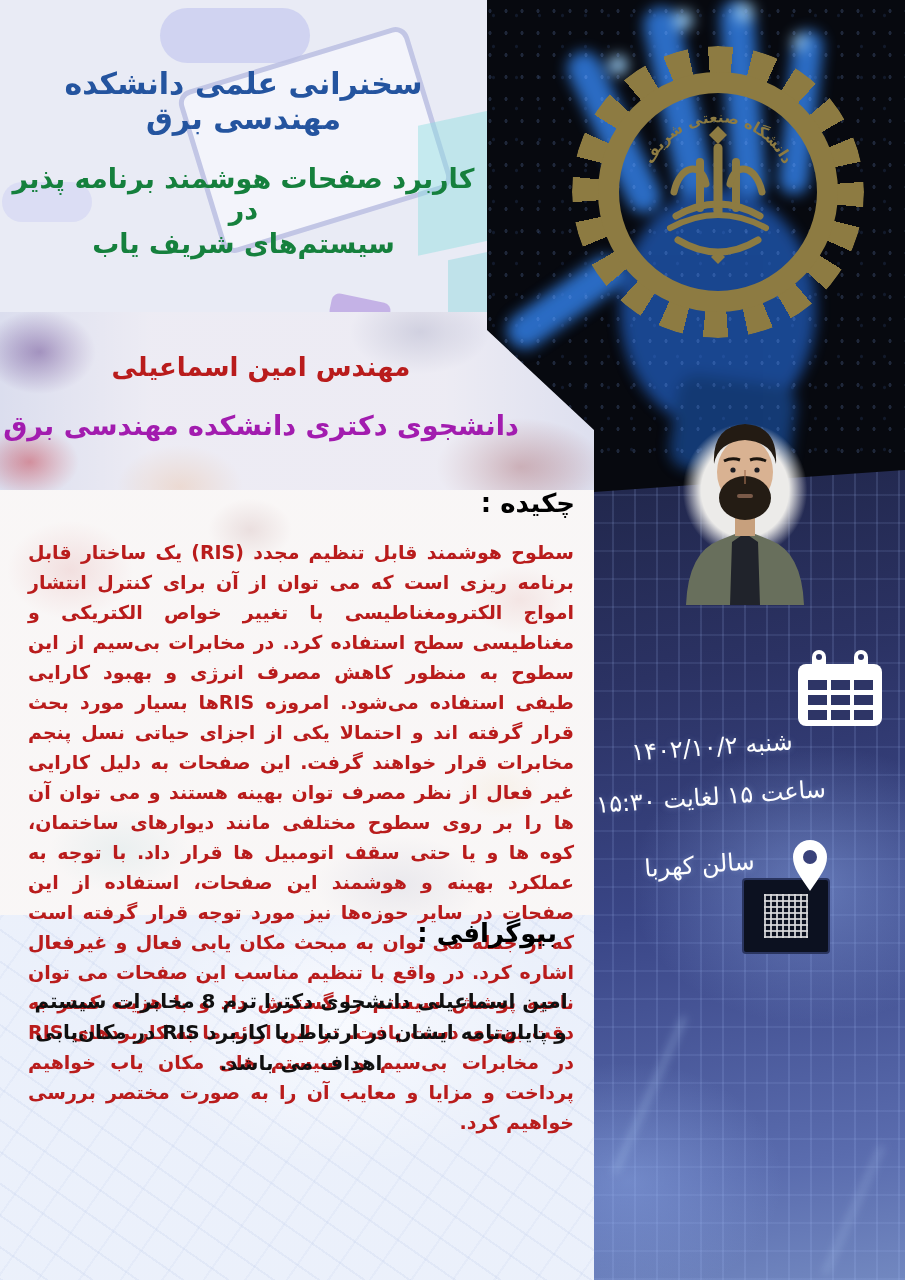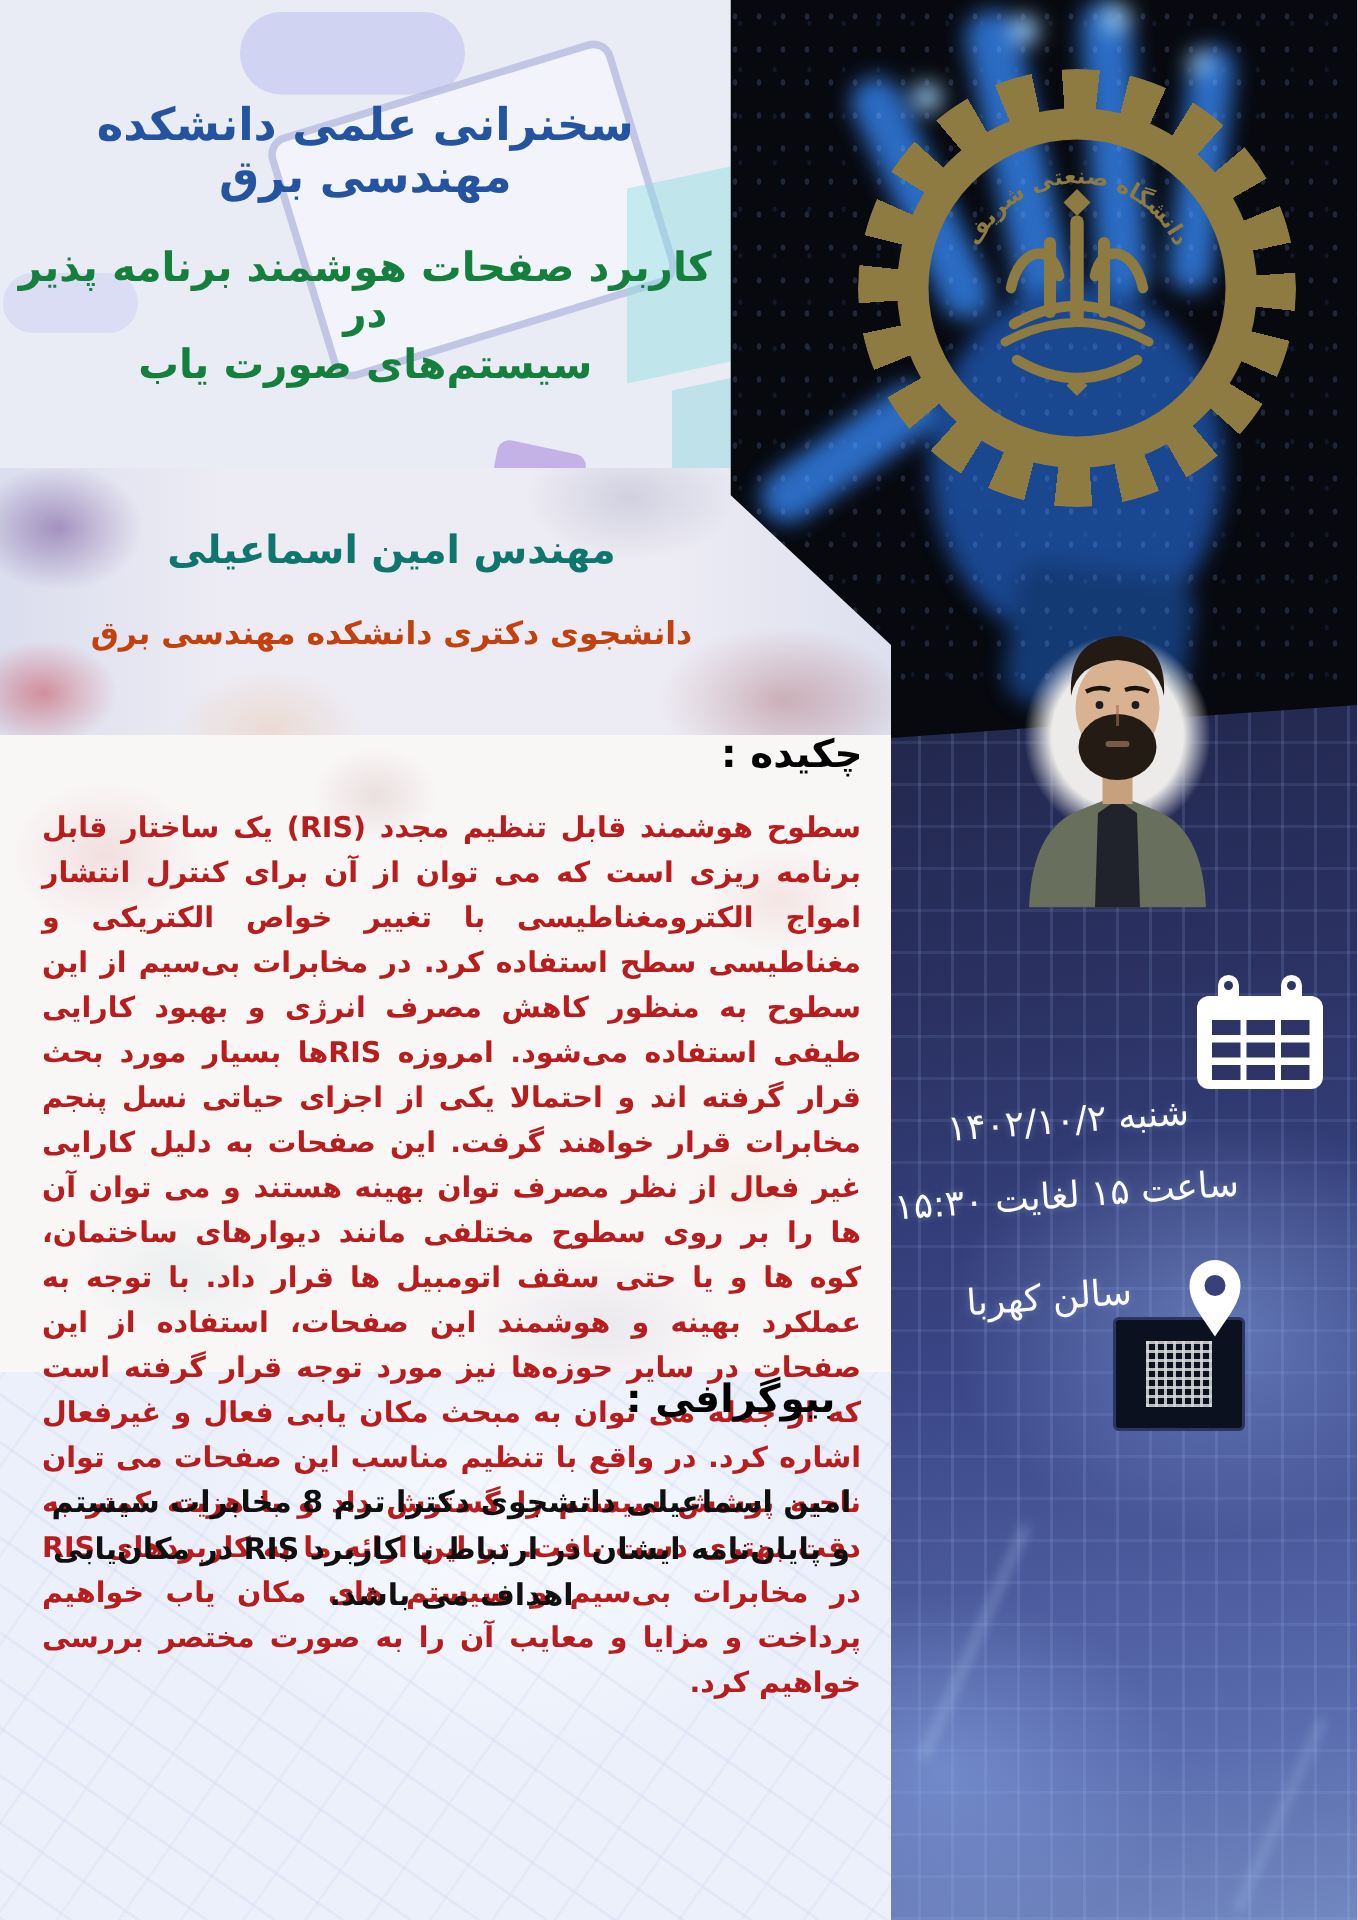--- a/index.html
+++ b/index.html
@@ -46,22 +46,22 @@
       repeating-linear-gradient(35deg,  rgba(100,130,200,.18) 0 2px, transparent 2px 26px),
       repeating-linear-gradient(-55deg, rgba(100,130,200,.12) 0 2px, transparent 2px 34px),
       radial-gradient(300px 200px at 55% 30%, rgba(255,255,255,.9), transparent 70%),
       #dfe7f6;}
 
   
   .fa{direction:rtl;unicode-bidi:plaintext;}
   .poster-title{left:0;top:66px;width:487px;text-align:center;font-size:30px;font-weight:bold;color:#24549f;}
   .poster-sub{left:0;width:487px;text-align:center;font-size:27px;font-weight:bold;color:#15803d;}
   .sub1{top:163px;} .sub2{top:228px;}
-  .speaker-name{left:0;top:352px;width:522px;text-align:center;font-size:26px;font-weight:bold;color:#0f766e;}
-  .speaker-role{left:0;top:410px;width:522px;text-align:center;font-size:21px;font-weight:bold;color:#c2410c;}
+  .speaker-name{left:0;top:352px;width:522px;text-align:center;font-size:26px;font-weight:bold;color:#b91c1c;}
+  .speaker-role{left:0;top:410px;width:522px;text-align:center;font-size:27px;font-weight:bold;color:#a21caf;}
   .sec-heading{font-size:26px;font-weight:bold;color:#000000;}
   .abstract-heading{right:330px;top:488px;}
   .abstract-body{left:28px;top:537px;width:546px;font-size:19px;line-height:30px;
     color:#b91c1c;font-weight:600;text-align:justify;direction:rtl;}
   .bio-heading{right:348px;top:918px;}
   .bio-body{left:28px;top:986px;width:546px;font-size:20px;line-height:31px;
     color:#101010;font-weight:700;text-align:center;direction:rtl;}
 
   
   .right-panel{left:0;top:0;width:905px;height:1280px;background:transparent;
@@ -123,21 +123,21 @@
   <div class="abs illus-tablet"></div>
   <div class="abs illus-teal1"></div>
   <div class="abs illus-teal2"></div>
   <div class="abs illus-shoe"></div>
   <div class="abs band-bg"></div>
   <div class="abs abstract-bg"></div>
   <div class="abs bottom-bg"></div>
 
   <div class="abs poster-title fa">سخنرانی علمی دانشکده مهندسی برق</div>
   <div class="abs poster-sub sub1 fa">کاربرد صفحات هوشمند برنامه پذیر در</div>
-  <div class="abs poster-sub sub2 fa">سیستم‌های صورت یاب</div>
+  <div class="abs poster-sub sub2 fa">سیستم‌های شریف یاب</div>
   <div class="abs speaker-name fa">مهندس امین اسماعیلی</div>
   <div class="abs speaker-role fa">دانشجوی دکتری دانشکده مهندسی برق</div>
   <div class="abs sec-heading abstract-heading fa">چکیده :</div>
   <div class="abs abstract-body">سطوح هوشمند قابل تنظیم مجدد (RIS) یک ساختار قابل برنامه ریزی است که می توان از آن برای کنترل انتشار امواج الکترومغناطیسی با تغییر خواص الکتریکی و مغناطیسی سطح استفاده کرد. در مخابرات بی‌سیم از این سطوح به منظور کاهش مصرف انرژی و بهبود کارایی طیفی استفاده می‌شود. امروزه RISها بسیار مورد بحث قرار گرفته اند و احتمالا یکی از اجزای حیاتی نسل پنجم مخابرات قرار خواهند گرفت. این صفحات به دلیل کارایی غیر فعال از نظر مصرف توان بهینه هستند و می توان آن ها را بر روی سطوح مختلفی مانند دیوارهای ساختمان، کوه ها و یا حتی سقف اتومبیل ها قرار داد. با توجه به عملکرد بهینه و هوشمند این صفحات، استفاده از این صفحات در سایر حوزه‌ها نیز مورد توجه قرار گرفته است که از جمله می توان به مبحث مکان یابی فعال و غیرفعال اشاره کرد. در واقع با تنظیم مناسب این صفحات می توان ناحیه پوشش سیستم را گسترش داد و با هزینه کمتر به دقت بهتری دست یافت. در این ارائه ما به کاربردهای RIS در مخابرات بی‌سیم و سیستم های مکان یاب خواهیم پرداخت و مزایا و معایب آن را به صورت مختصر بررسی خواهیم کرد.</div>
   <div class="abs sec-heading bio-heading fa">بیوگرافی :</div>
   <div class="abs bio-body">امین اسماعیلی دانشجوی دکترا ترم 8 مخابرات سیستم و پایان‌نامه ایشان در ارتباط با کاربرد RIS در مکان‌یابی اهداف می باشد.</div>
 
   <div class="abs right-panel">
     <div class="abs panel-dark"></div>
 

